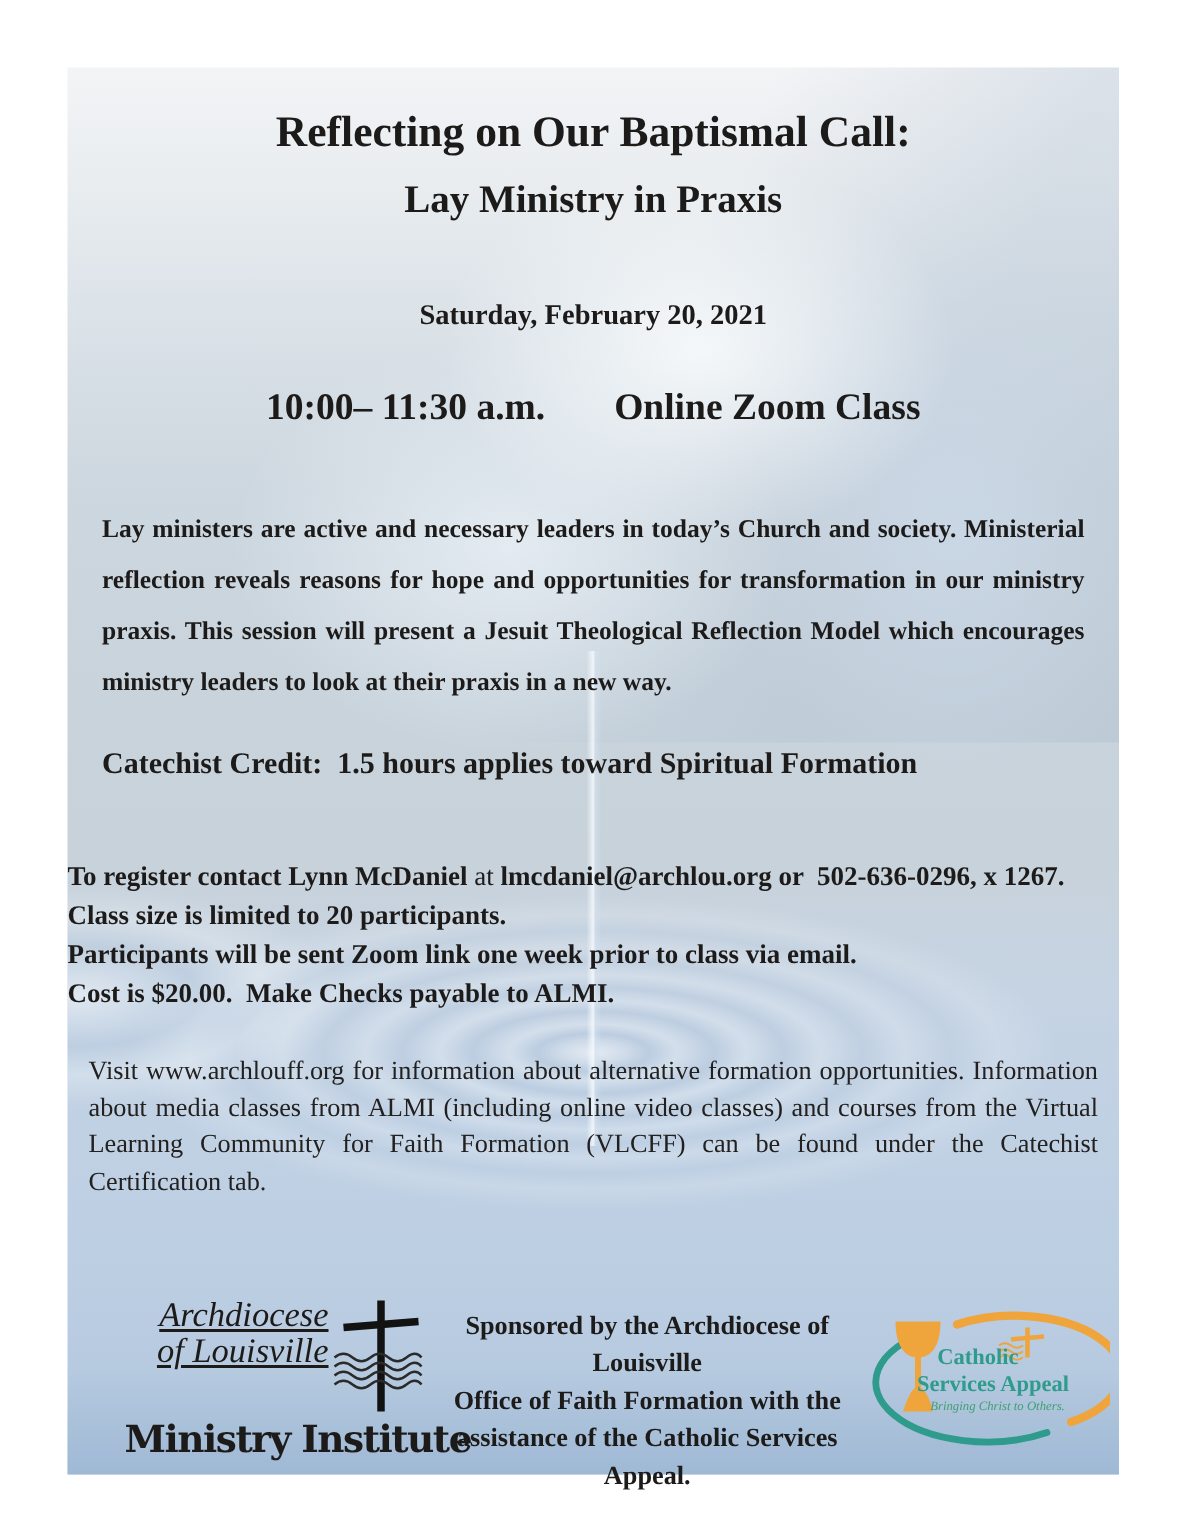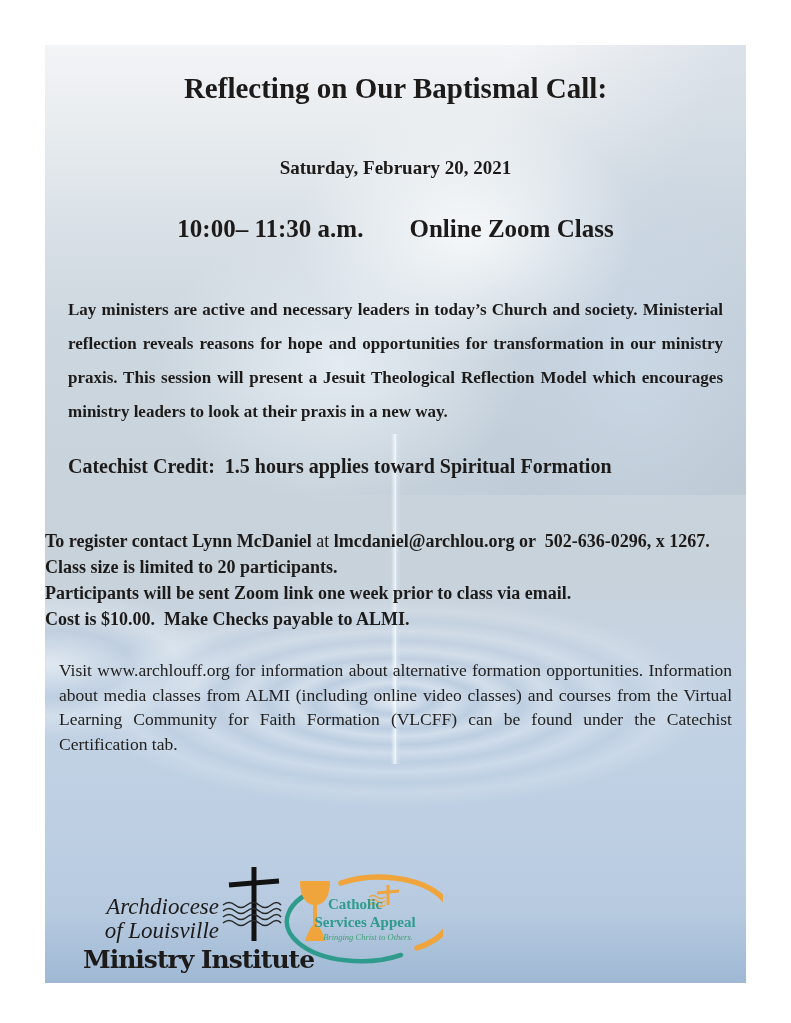--- a/index.html
+++ b/index.html
@@ -52,49 +52,50 @@
   .registration .pre{white-space:pre-wrap;}
   .info{
     margin:26px 14px 0 14px;font-size:17.5px;font-weight:normal;line-height:24.5px;
     text-align:justify;color:#232120;
   }
   .footer{
     position:absolute;left:0;right:0;bottom:8px;height:110px;
     display:flex;align-items:flex-start;padding:0 6px 0 38px;box-sizing:border-box;
   }
   .almi{width:200px;flex:0 0 auto;}
-  .almi-top{display:flex;align-items:flex-end;}
+  .almi-top{display:flex;align-items:flex-start;text-decoration:underline;}
   .almi-script{font-style:italic;font-size:23px;line-height:24px;text-align:right;flex:1;}
   .almi-cross{flex:0 0 auto;margin-left:2px;}
   .almi-name{font-family:"DejaVu Serif",serif;font-weight:bold;font-size:25px;letter-spacing:-1px;margin-top:2px;white-space:nowrap;}
   .sponsor{flex:1;margin-top:6px;font-size:17.5px;font-weight:bold;line-height:25px;text-align:center;}
   .csa{flex:0 0 auto;width:160px;margin-top:2px;}
   .csa text{font-family:"Liberation Serif",serif;font-weight:bold;}
   .csa .tagline{font-weight:normal;font-style:italic;}
 </style>
 </head>
 <body>
 
 <div class="page">
   <div class="flyer">
 
     <div class="title center">Reflecting on Our Baptismal Call:</div>
+    <div class="subtitle center">Lay Ministry in Praxis</div>
 
     <div class="event-date center">Saturday, February 20, 2021</div>
     <div class="event-time center"><span>10:00– 11:30 a.m.</span><span class="gap"></span><span>Online Zoom Class</span></div>
 
     <div class="description">Lay ministers are active and necessary leaders in today’s Church and society.  Ministerial reflection reveals reasons for hope and opportunities for transformation in our ministry praxis.   This session will present a Jesuit Theological Reflection Model which encourages ministry leaders to look at their praxis in a new way.</div>
 
     <div class="credit">Catechist Credit:  1.5 hours applies toward Spiritual Formation</div>
 
     <div class="registration">
       <div><span class="pre">To register contact Lynn McDaniel</span><span class="connector pre"> at </span><span class="pre">lmcdaniel@archlou.org or  502-636-0296, x 1267.</span></div>
       <div>Class size is limited to 20 participants.</div>
       <div>Participants will be sent Zoom link one week prior to class via email.</div>
-      <div class="pre">Cost is $10.00.  Make Checks payable to ALMI.</div>
+      <div class="pre">Cost is $20.00.  Make Checks payable to ALMI.</div>
     </div>
 
     <div class="info">Visit www.archlouff.org for information about alternative formation opportunities. Information about media classes from ALMI (including online video classes) and courses from the Virtual Learning Community for Faith Formation (VLCFF) can be found under the Catechist Certification tab.</div>
 
     <div class="footer">
 
       <div class="almi">
         <div class="almi-top">
           <div class="almi-script">
             <div>Archdiocese</div>
@@ -107,20 +108,25 @@
               <path d="M2 40 q6 -5 12 0 t12 0 t12 0 t12 0 t10 0"></path>
               <path d="M2 46 q6 -5 12 0 t12 0 t12 0 t12 0 t10 0"></path>
               <path d="M2 52 q6 -5 12 0 t12 0 t12 0 t12 0 t10 0"></path>
               <path d="M2 58 q6 -5 12 0 t12 0 t12 0 t12 0 t10 0"></path>
             </g>
           </svg>
         </div>
         <div class="almi-name">Ministry Institute</div>
       </div>
 
+      <div class="sponsor">
+        <div>Sponsored by the Archdiocese of Louisville</div>
+        <div>Office of Faith Formation with the</div>
+        <div>assistance of the Catholic Services Appeal.</div>
+      </div>
 
       <div class="csa">
         <svg width="160" height="108" viewBox="0 0 160 108">
 
           <path d="M38 21 A69 37 0 0 0 118 88" fill="none" stroke="#2E9B8C" stroke-width="4.5" stroke-linecap="round"></path>
           <path d="M58 16 A69 37 0 0 1 134 81" fill="none" stroke="#F0A43C" stroke-width="5.5" stroke-linecap="round"></path>
 
           <g fill="#F0A43C">
             <path d="M17 14 H47 C47 30 41 38 32 38 C23 38 17 30 17 14 Z"></path>
             <rect x="30" y="36" width="4" height="24"></rect>

